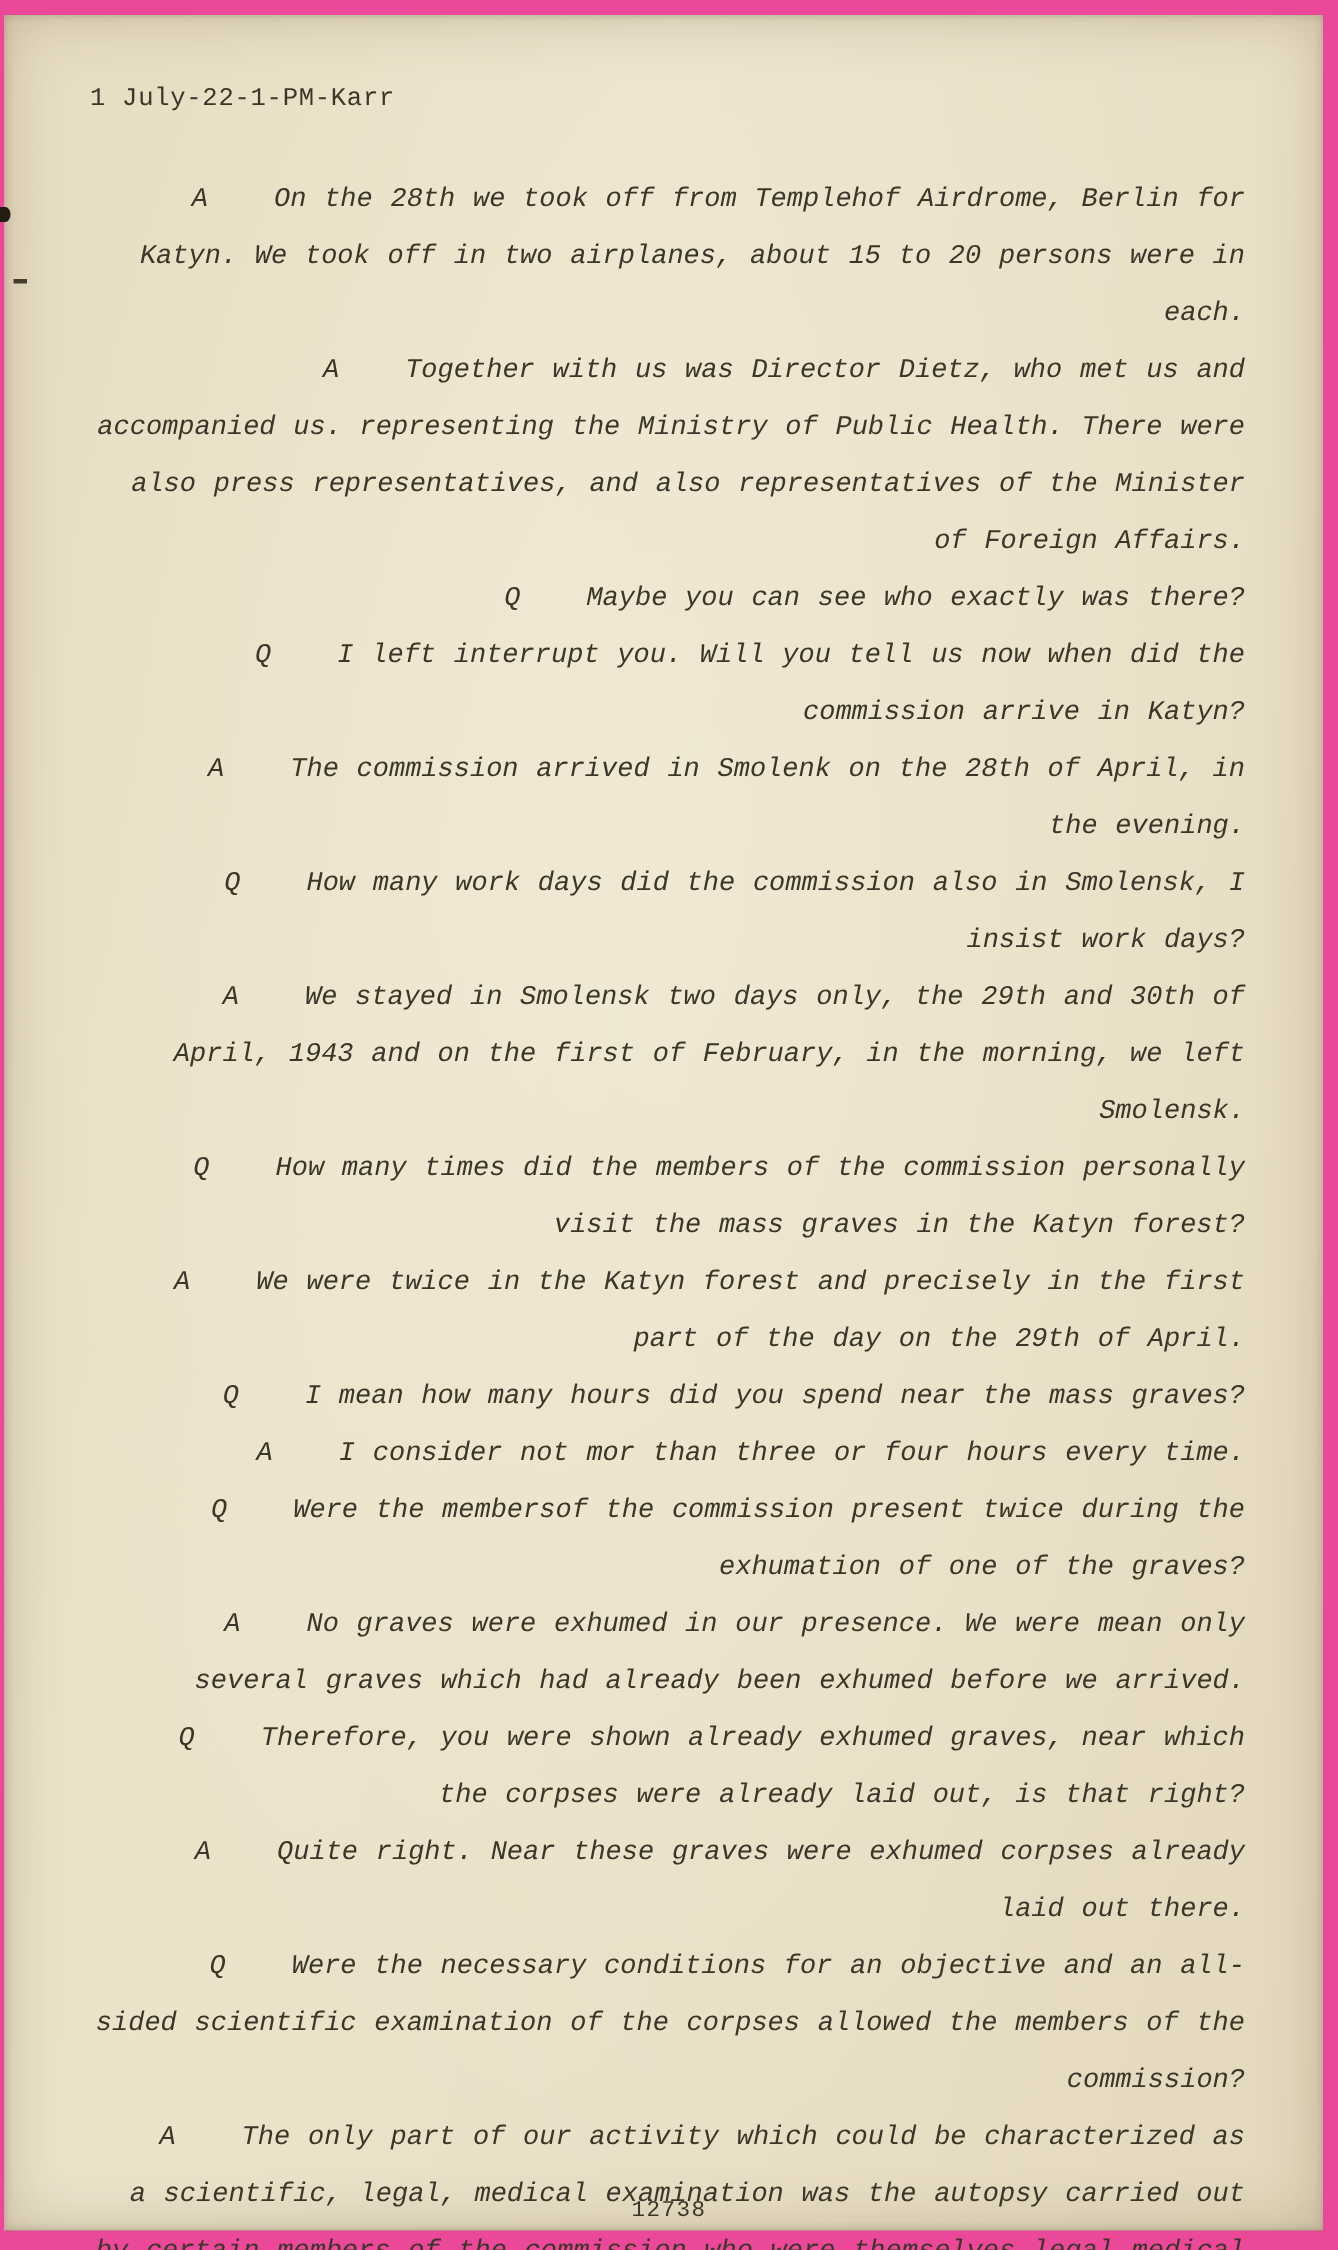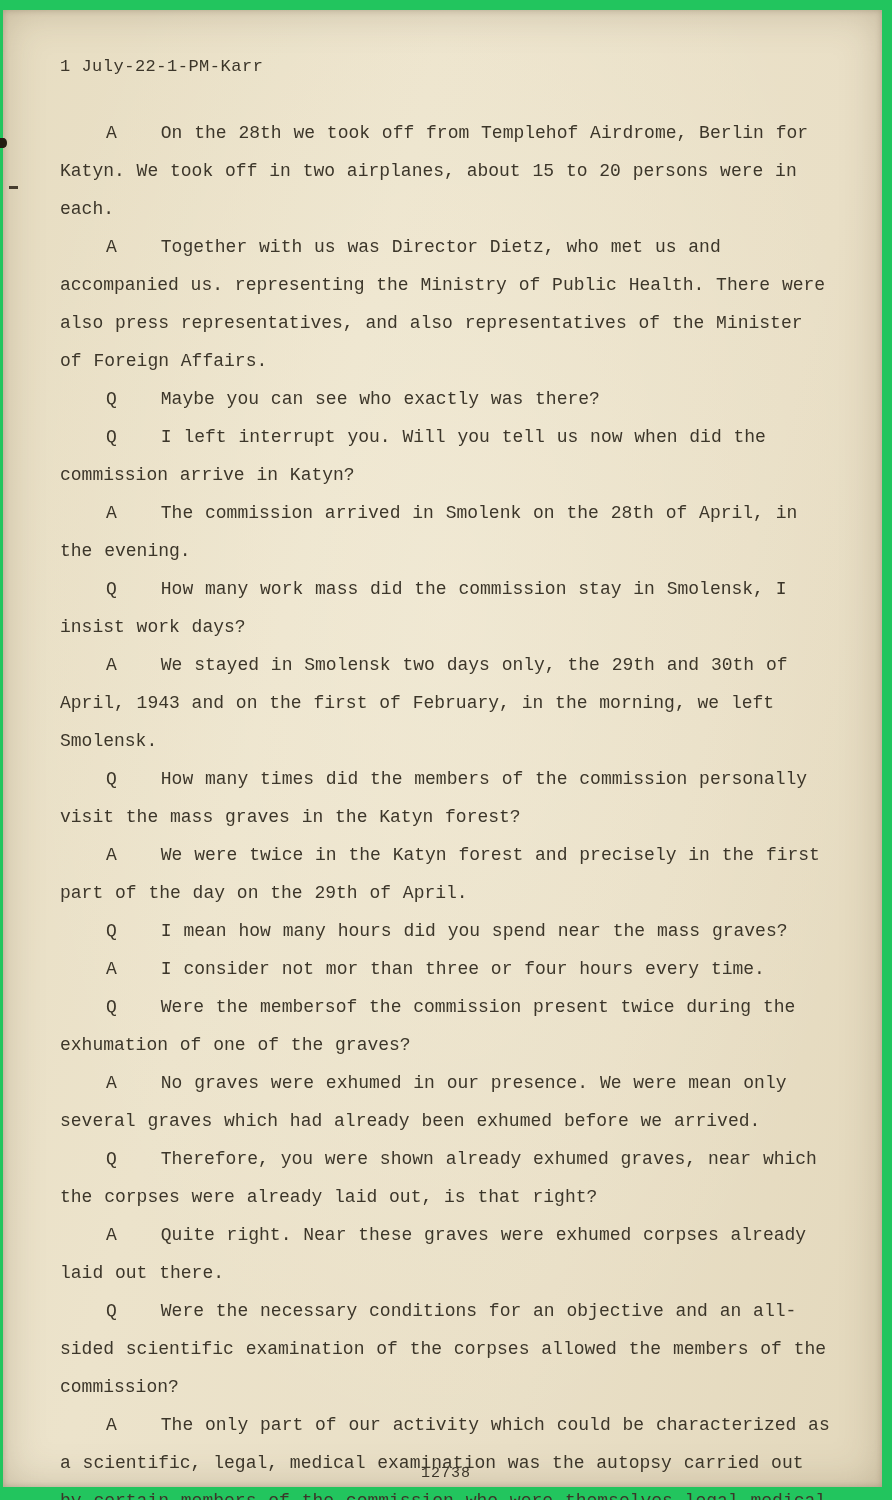--- a/index.html
+++ b/index.html
@@ -3,21 +3,21 @@
 <meta charset="utf-8">
 <style>
   * { box-sizing: border-box; }
   html, body { margin: 0; padding: 0; background: #0f0b07; }
 
   .scan {
     position: relative;
     width: 892px;
     height: 1500px;
     margin: 0 auto;
-    background: #22c55e;
+    background: #ec4899;
     overflow: hidden;
     font-family: "Liberation Mono", "DejaVu Sans Mono", monospace;
   }
 
   .paper {
     position: absolute;
     top: 10px;
     left: 3px;
     right: 10px;
     bottom: 13px;
@@ -34,22 +34,23 @@
   .header-line {
     font-size: 17px;
     letter-spacing: 0.5px;
     margin-bottom: 28px;
     white-space: pre;
   }
 
   .transcript p {
     margin: 0;
     text-indent: 46px;
-    text-align: left;
+    text-align: right;
     word-spacing: 1px;
+    font-style: italic;
   }
 
   .speaker { display: inline; }
   .speaker::after {
     content: "";
     display: inline-block;
     width: 44px;
   }
 
   .page-number {
@@ -95,21 +96,21 @@
   <p><span class="speaker">A</span><span class="qa-text">On the 28th we took off from Templehof Airdrome, Berlin for Katyn. We took off in two airplanes, about 15 to 20 persons were in each.</span></p>
 
   <p><span class="speaker">A</span><span class="qa-text">Together with us was Director Dietz, who met us and accompanied us. representing the Ministry of Public Health.  There were also press representatives, and also representatives of the Minister of Foreign Affairs.</span></p>
 
   <p><span class="speaker">Q</span><span class="qa-text">Maybe you can see who exactly was there?</span></p>
 
   <p><span class="speaker">Q</span><span class="qa-text">I left interrupt you.  Will you tell us now when did the commission arrive in Katyn?</span></p>
 
   <p><span class="speaker">A</span><span class="qa-text">The commission arrived in Smolenk on the 28th of April, in the evening.</span></p>
 
-  <p><span class="speaker">Q</span><span class="qa-text">How many work mass did the commission stay in Smolensk, I insist work days?</span></p>
+  <p><span class="speaker">Q</span><span class="qa-text">How many work days did the commission also in Smolensk, I insist work days?</span></p>
 
   <p><span class="speaker">A</span><span class="qa-text">We stayed in Smolensk two days only, the 29th and 30th of April, 1943 and on the first of February, in the morning, we left Smolensk.</span></p>
 
   <p><span class="speaker">Q</span><span class="qa-text">How many times did the members of the commission personally visit the mass graves in the Katyn forest?</span></p>
 
   <p><span class="speaker">A</span><span class="qa-text">We were twice in the Katyn forest and precisely in the first part of the day on the 29th of April.</span></p>
 
   <p><span class="speaker">Q</span><span class="qa-text">I mean how many hours did you spend near the mass graves?</span></p>
 
   <p><span class="speaker">A</span><span class="qa-text">I consider not mor than three or four hours every time.</span></p>

